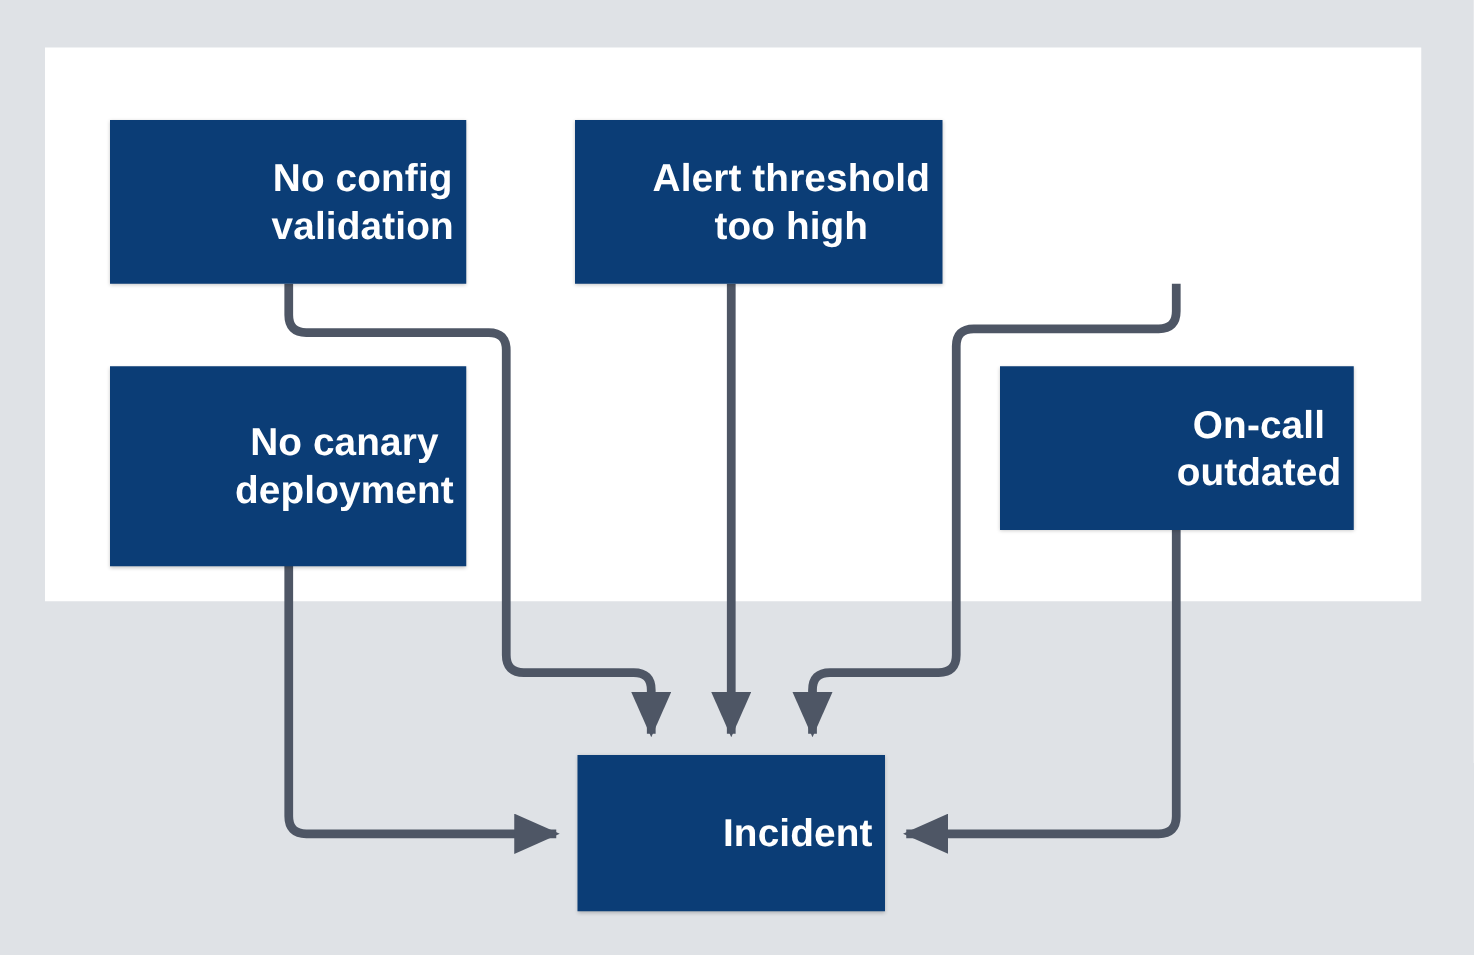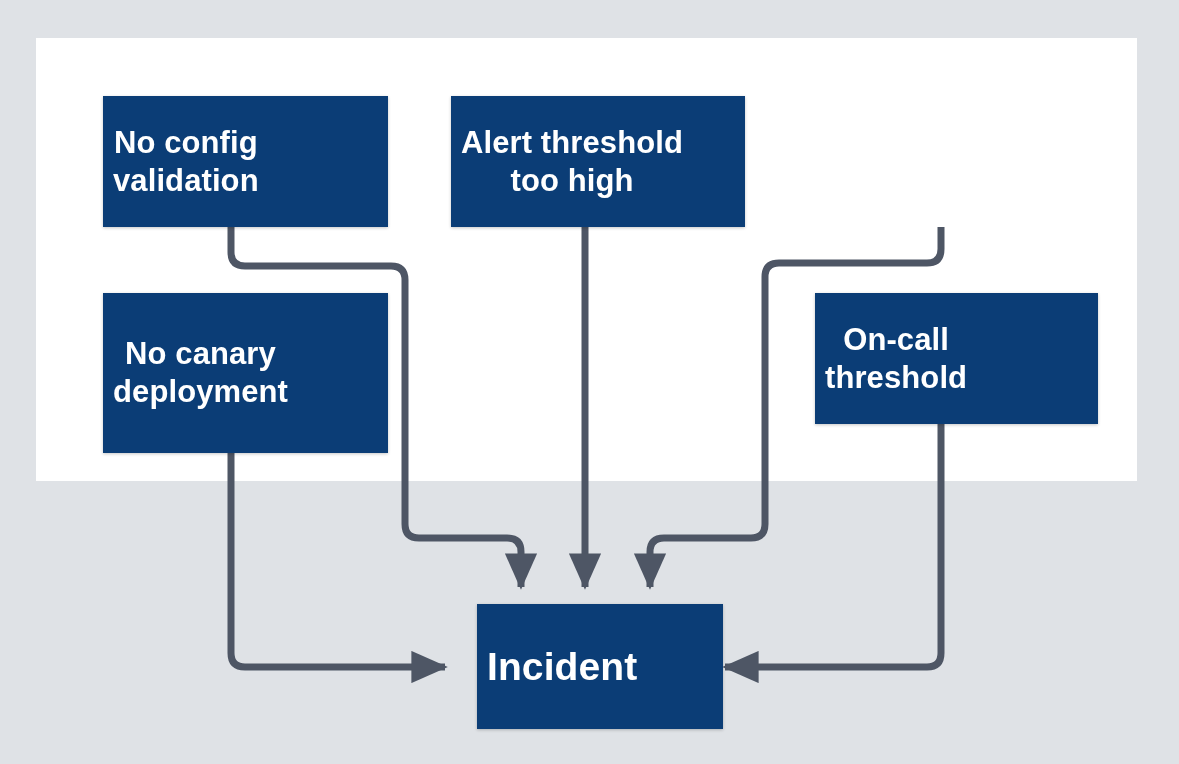--- a/index.html
+++ b/index.html
@@ -33,44 +33,43 @@
     top: 0;
     width: 1179px;
     height: 764px;
   }
   .node {
     position: absolute;
     background: #0b3d76;
     color: #ffffff;
     display: flex;
     align-items: center;
-    justify-content: flex-start;
+    justify-content: flex-end;
     text-align: center;
     font-weight: bold;
     line-height: 1.22;
     letter-spacing: 0.1px;
     box-sizing: border-box;
     padding: 20px 10px;
     box-shadow: 0 1px 3px rgba(0,0,0,0.22);
-    margin-left: 15px;
     -webkit-font-smoothing: antialiased;
   }
   .node-cause {
     font-size: 31px;
   }
   .node-outcome {
-    font-size: 39px;
+    font-size: 31px;
   }
   .node-label {
     display: block;
     white-space: pre-line;
   }
   
   #node-no-config-validation { left: 88px;  top: 96px;  width: 285px; height: 131px; }
-  #node-alert-threshold      { left: 436px; top: 96px;  width: 294px; height: 131px; }
+  #node-alert-threshold      { left: 460px; top: 96px;  width: 294px; height: 131px; }
   #node-runbook-outdated     { left: 800px; top: 96px;  width: 283px; height: 131px; }
   #node-no-canary-deployment { left: 88px;  top: 293px; width: 285px; height: 160px; }
   #node-oncall-fatigued      { left: 800px; top: 293px; width: 283px; height: 131px; }
   #node-incident             { left: 462px; top: 604px; width: 246px; height: 125px; }
 </style>
 </head>
 <body>
 
 <div id="diagram-root">
 
@@ -110,20 +109,20 @@
   </div>
 
 
   <div class="node node-cause" id="node-no-canary-deployment">
     <span class="node-label">No canary
 deployment</span>
   </div>
 
   <div class="node node-cause" id="node-oncall-fatigued">
     <span class="node-label">On-call
-threshold</span>
+outdated</span>
   </div>
 
   <div class="node node-outcome" id="node-incident">
     <span class="node-label">Incident</span>
   </div>
 
 </div>
 
 </body></html>

